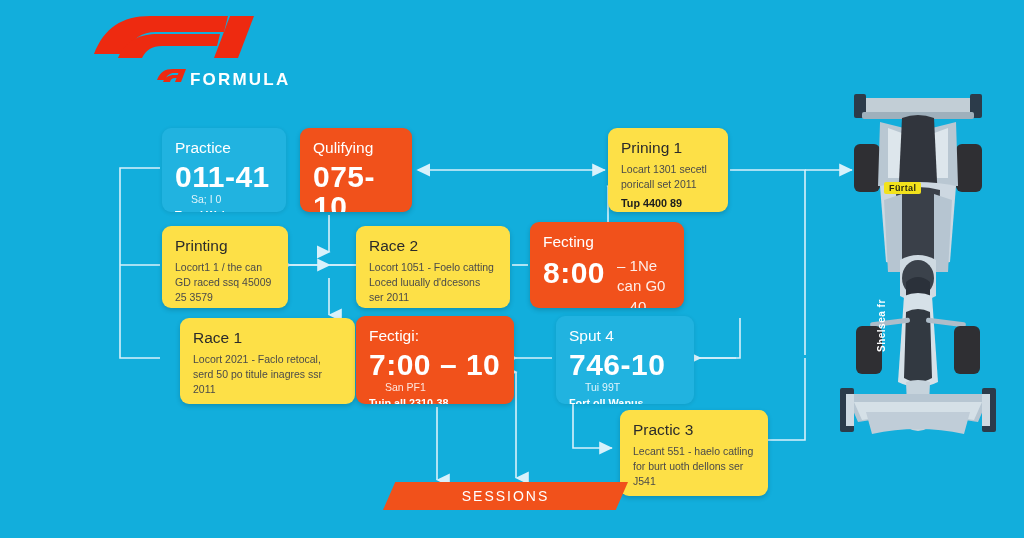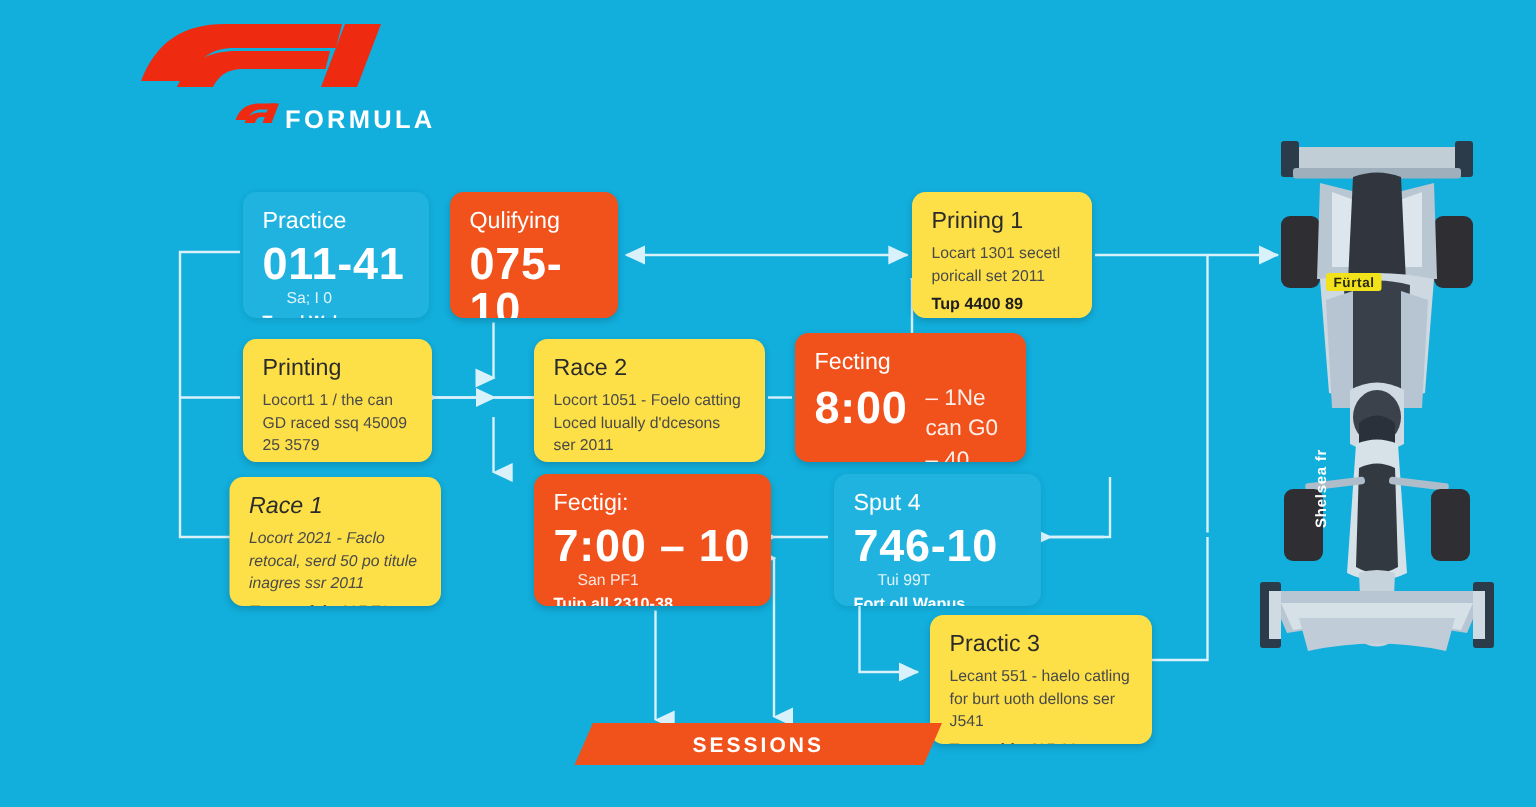--- a/index.html
+++ b/index.html
@@ -118,21 +118,21 @@
     background: #f1511b;
     clip-path: polygon(5% 0, 100% 0, 95% 100%, 0 100%);
     display: flex;
     align-items: center;
     justify-content: center;
     box-shadow: 0 2px 4px rgba(0,0,0,0.15);
   }
   #sessions-banner span {
     color: #ffffff;
     font-size: 14px;
-    font-weight: bold;
+    font-weight: normal;
     letter-spacing: 2px;
   }
 
   
   #car {
     position: absolute;
     left: 818px;
     top: 82px;
     width: 200px;
     height: 418px;
@@ -246,21 +246,21 @@
     <div class="c-big">075-10</div>
 
   </div>
 
   <div class="card white" style="left:162px; top:226px; width:126px; height:82px;">
     <div class="c-title">Printing</div>
     <div class="c-body">Locort1 1 / the can GD raced ssq 45009 25 3579</div>
 
   </div>
 
-  <div class="card white" style="left:153px; top:318px; width:141px; height:86px;font-style:italic;">
+  <div class="card white" style="left:180px; top:318px; width:175px; height:86px;">
     <div class="c-title">Race 1</div>
     <div class="c-body">Locort 2021 - Faclo retocal, serd 50 po titule inagres ssr 2011</div>
     <div class="c-foot">Tour eefele 185.79</div>
   </div>
 
   <div class="card white" style="left:356px; top:226px; width:154px; height:82px;">
     <div class="c-title">Race 2</div>
     <div class="c-body">Locort 1051 - Foelo catting Loced luually d'dcesons ser 2011</div>
 
   </div>

